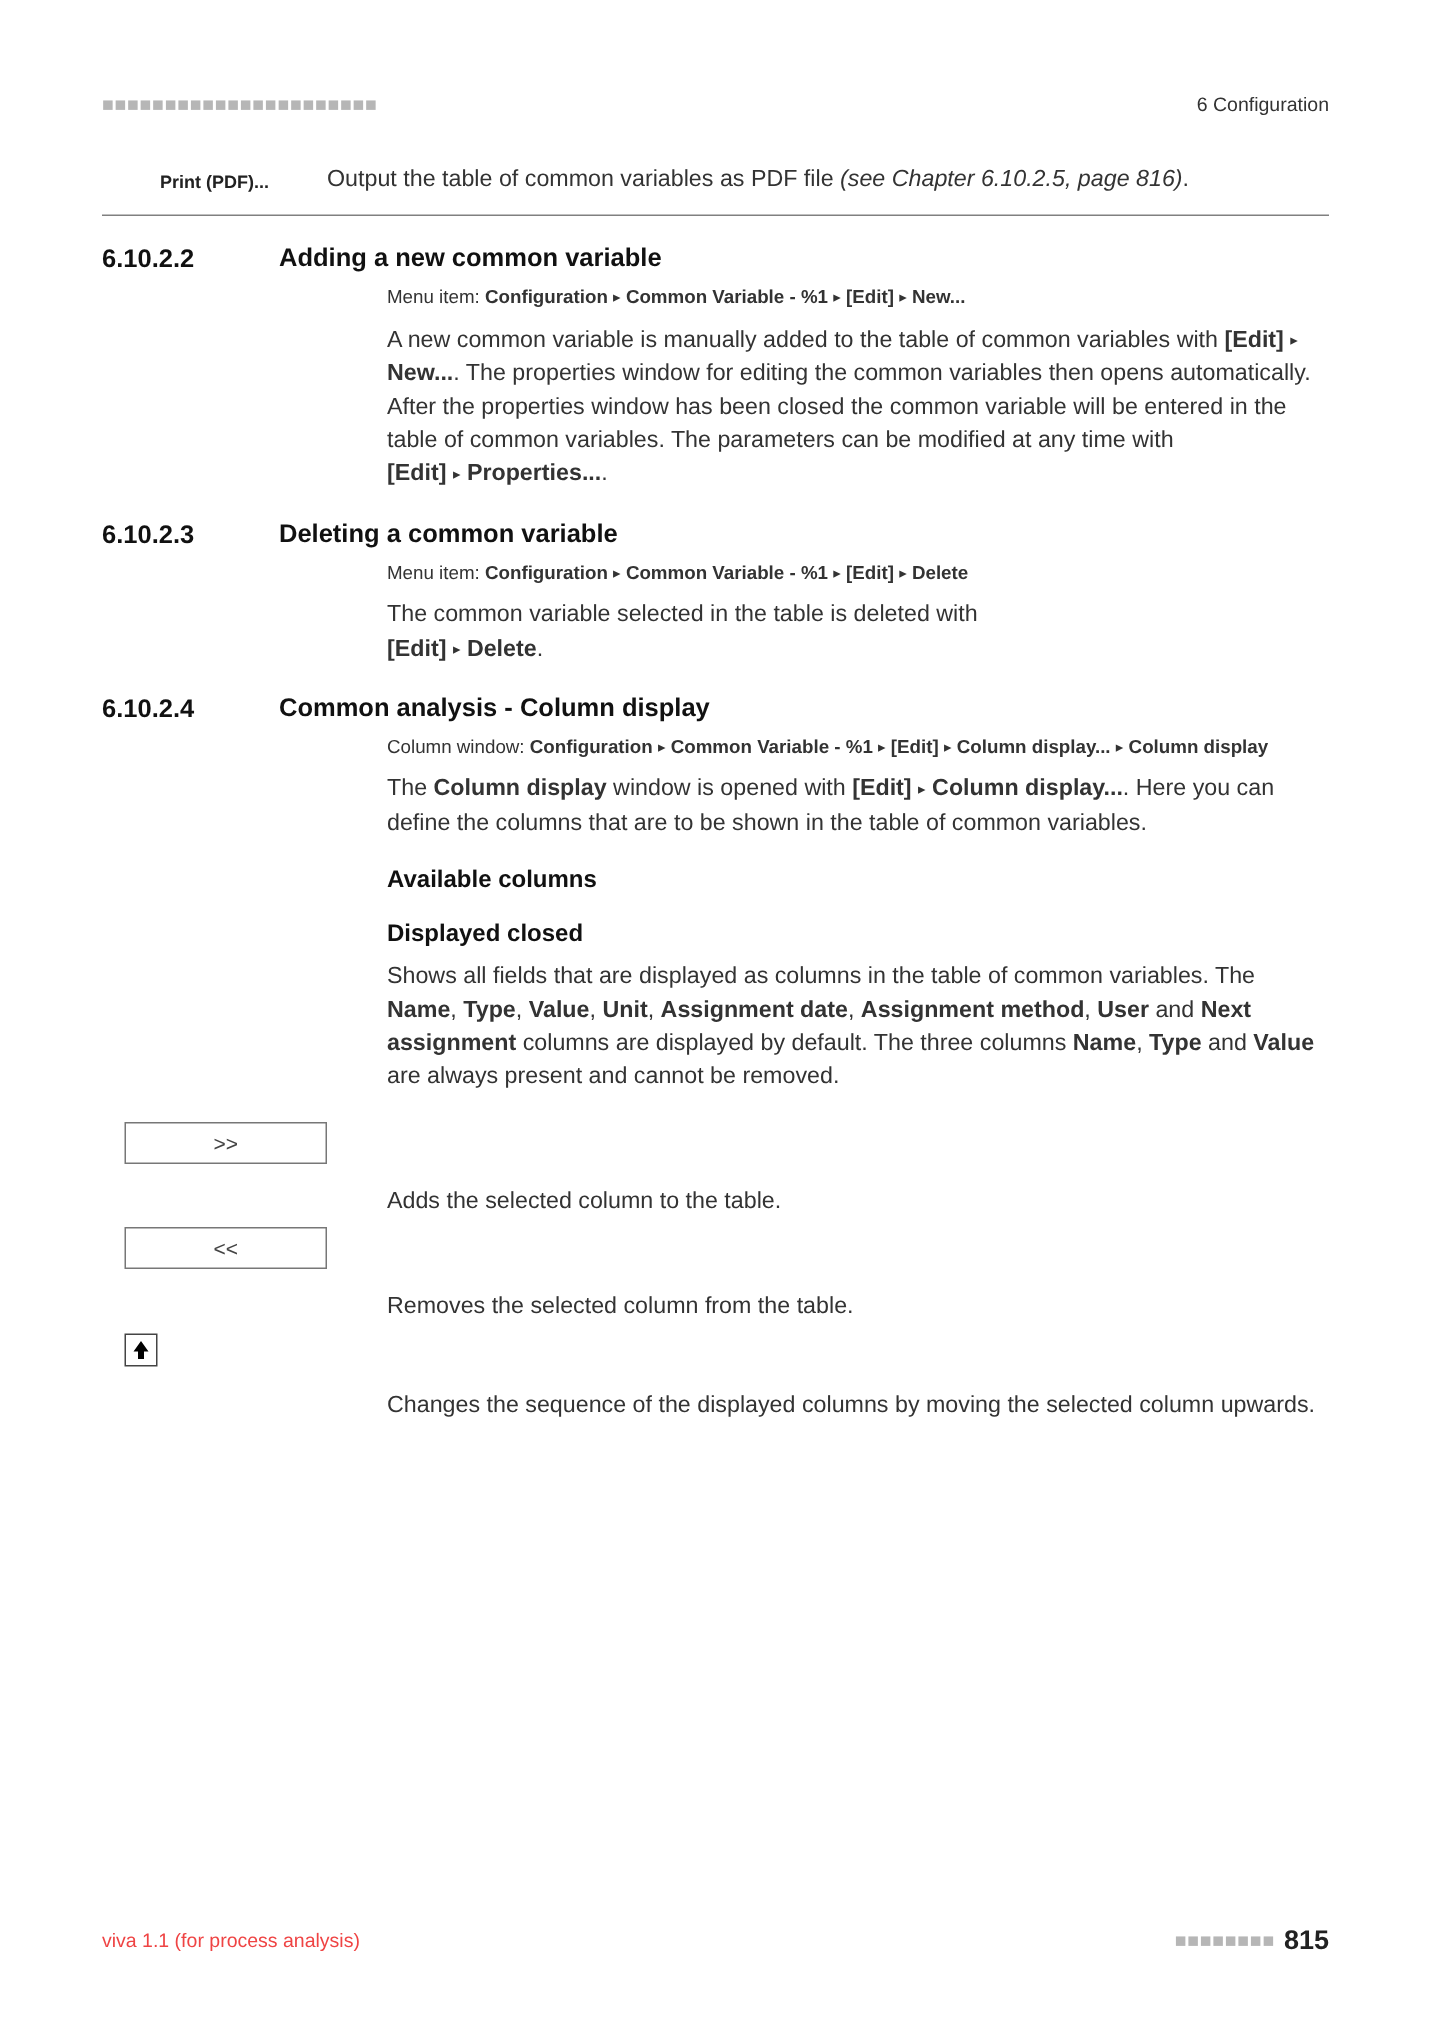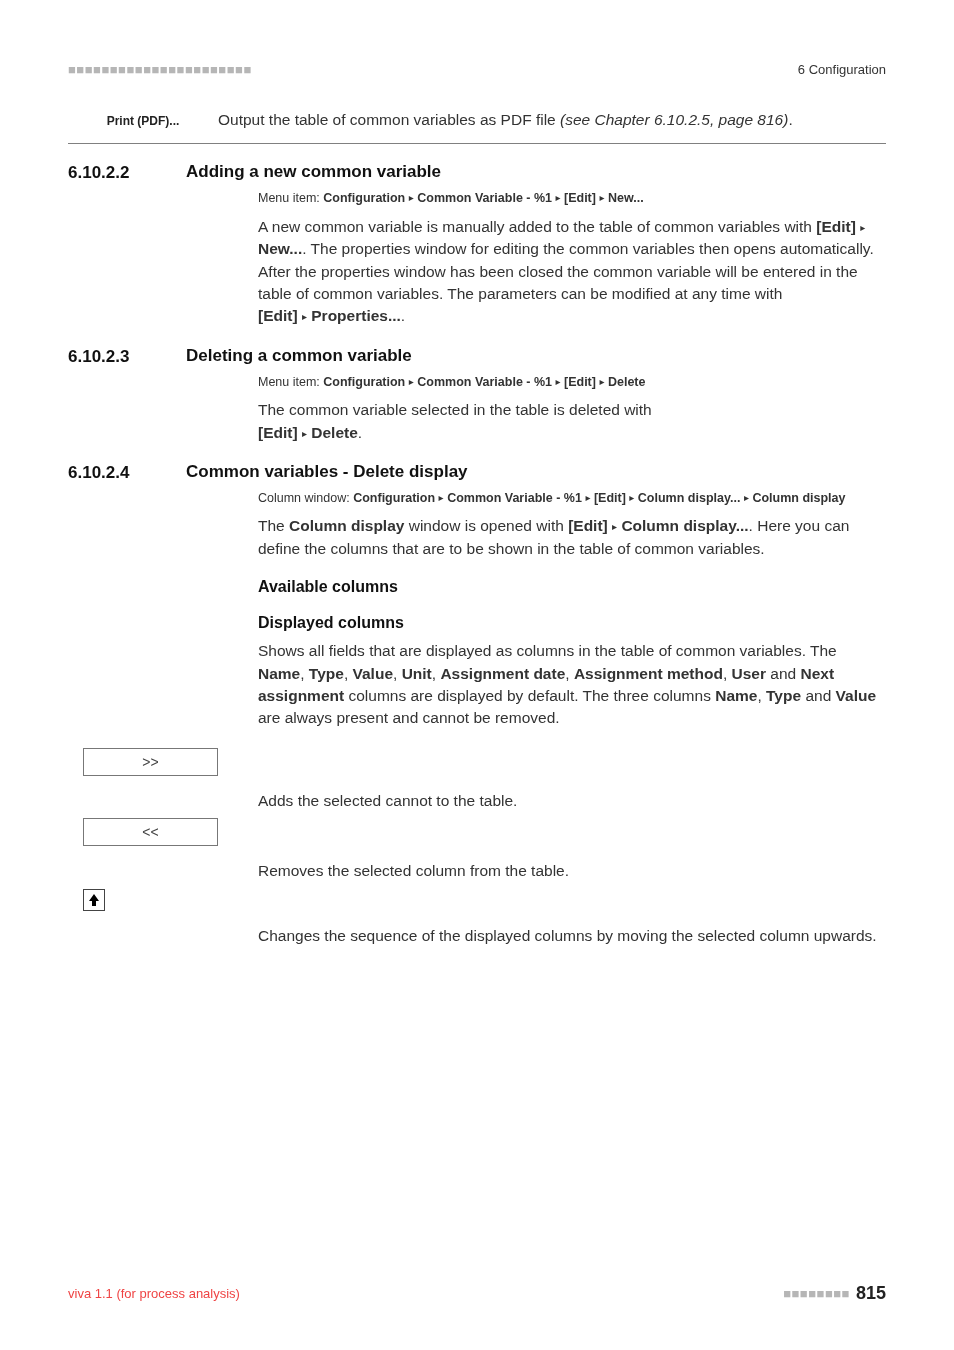--- a/index.html
+++ b/index.html
@@ -204,21 +204,21 @@
     <div class="body-text">
       <span>The common variable selected in the table is deleted with</span><br>
       <span class="b">[Edit]</span>
       <span class="tri">▸</span>
       <span class="b">Delete</span><span>.</span>
     </div>
   </div>
 
   <div class="section-row">
     <div class="sec-num">6.10.2.4</div>
-    <div class="sec-title">Common variables - Delete display</div>
+    <div class="sec-title">Common analysis - Column display</div>
   </div>
   <div class="body-indent">
     <div class="menu-path">
       <span>Column window: </span><span class="b">Configuration</span>
       <span class="tri">▸</span>
       <span class="b">Common Variable - %1</span>
       <span class="tri">▸</span>
       <span class="b">[Edit]</span>
       <span class="tri">▸</span>
       <span class="b">Column display...</span>
@@ -226,30 +226,30 @@
       <span class="b">Column display</span>
     </div>
     <div class="body-text">
       <span>The </span><span class="b">Column display</span><span> window is opened with </span><span class="b">[Edit]</span>
       <span class="tri">▸</span>
       <span class="b">Column display...</span><span>. Here you can define the columns that are to be shown in the table of common variables.</span>
     </div>
 
     <div class="subhead">Available columns</div>
 
-    <div class="subhead">Displayed columns</div>
+    <div class="subhead">Displayed closed</div>
     <div class="body-text">
       <span>Shows all fields that are displayed as columns in the table of common variables. The </span><span class="b">Name</span><span>, </span><span class="b">Type</span><span>, </span><span class="b">Value</span><span>, </span><span class="b">Unit</span><span>, </span><span class="b">Assignment date</span><span>, </span><span class="b">Assignment method</span><span>, </span><span class="b">User</span><span> and </span><span class="b">Next assignment</span><span> columns are displayed by default. The three columns </span><span class="b">Name</span><span>, </span><span class="b">Type</span><span> and </span><span class="b">Value</span><span> are always present and cannot be removed.</span>
     </div>
   </div>
 
   <div>
     <div class="btn-box">&gt;&gt;</div>
   </div>
-  <div class="body-indent body-text" style="margin-top:14px">Adds the selected cannot to the table.</div>
+  <div class="body-indent body-text" style="margin-top:14px">Adds the selected column to the table.</div>
 
   <div>
     <div class="btn-box" style="margin-top:6px">&lt;&lt;</div>
   </div>
   <div class="body-indent body-text" style="margin-top:14px">Removes the selected column from the table.</div>
 
   <div>
     <div class="icon-box" style="margin-top:6px">
       <svg width="14" height="14" viewBox="0 0 14 14">
         <path d="M7 1 L12 8 L9 8 L9 13 L5 13 L5 8 L2 8 Z" fill="#000"></path>

